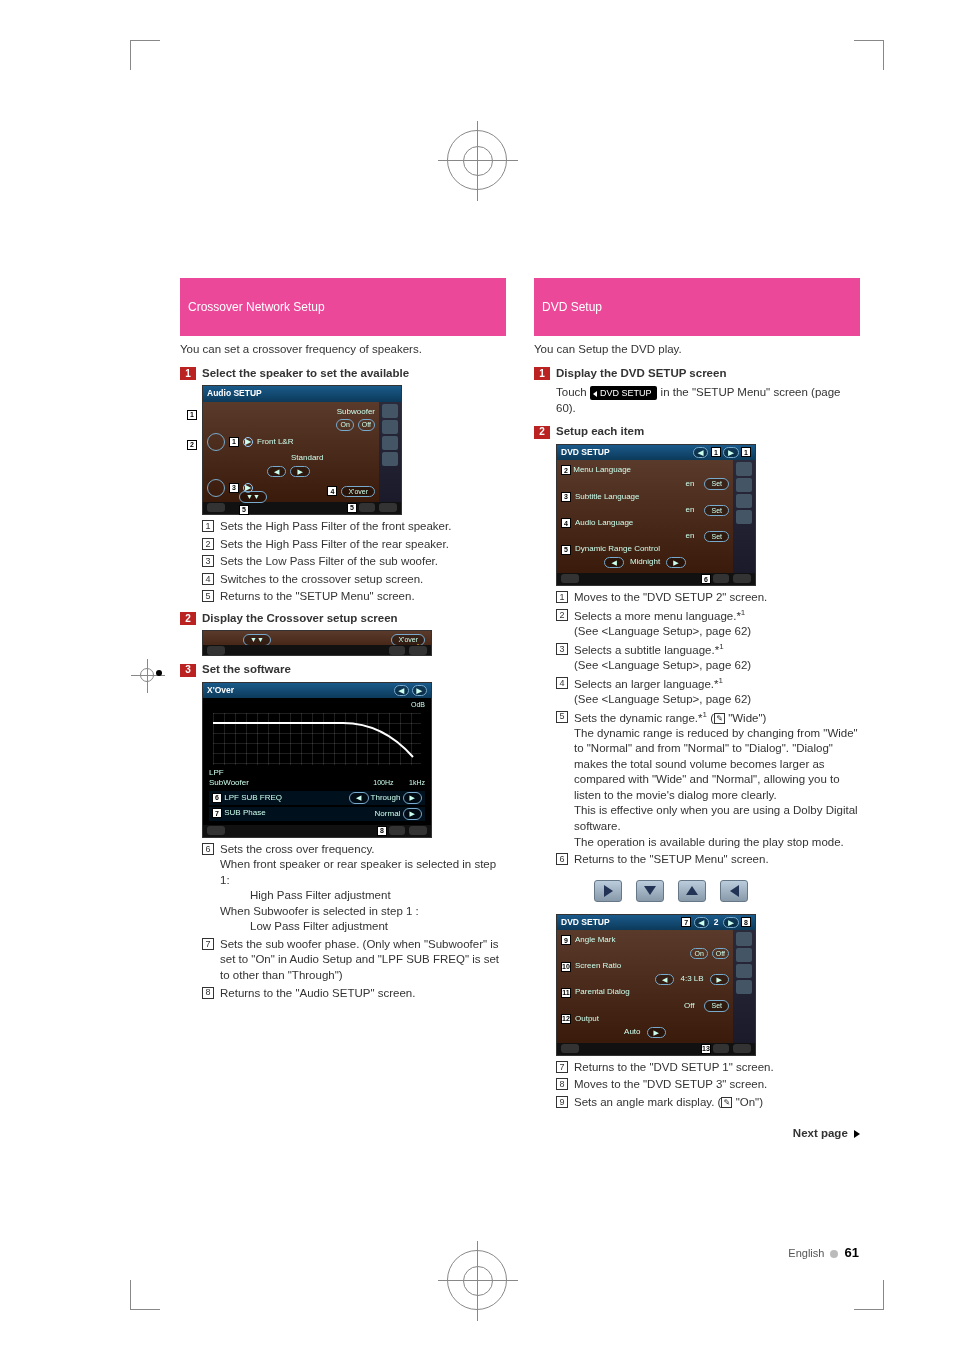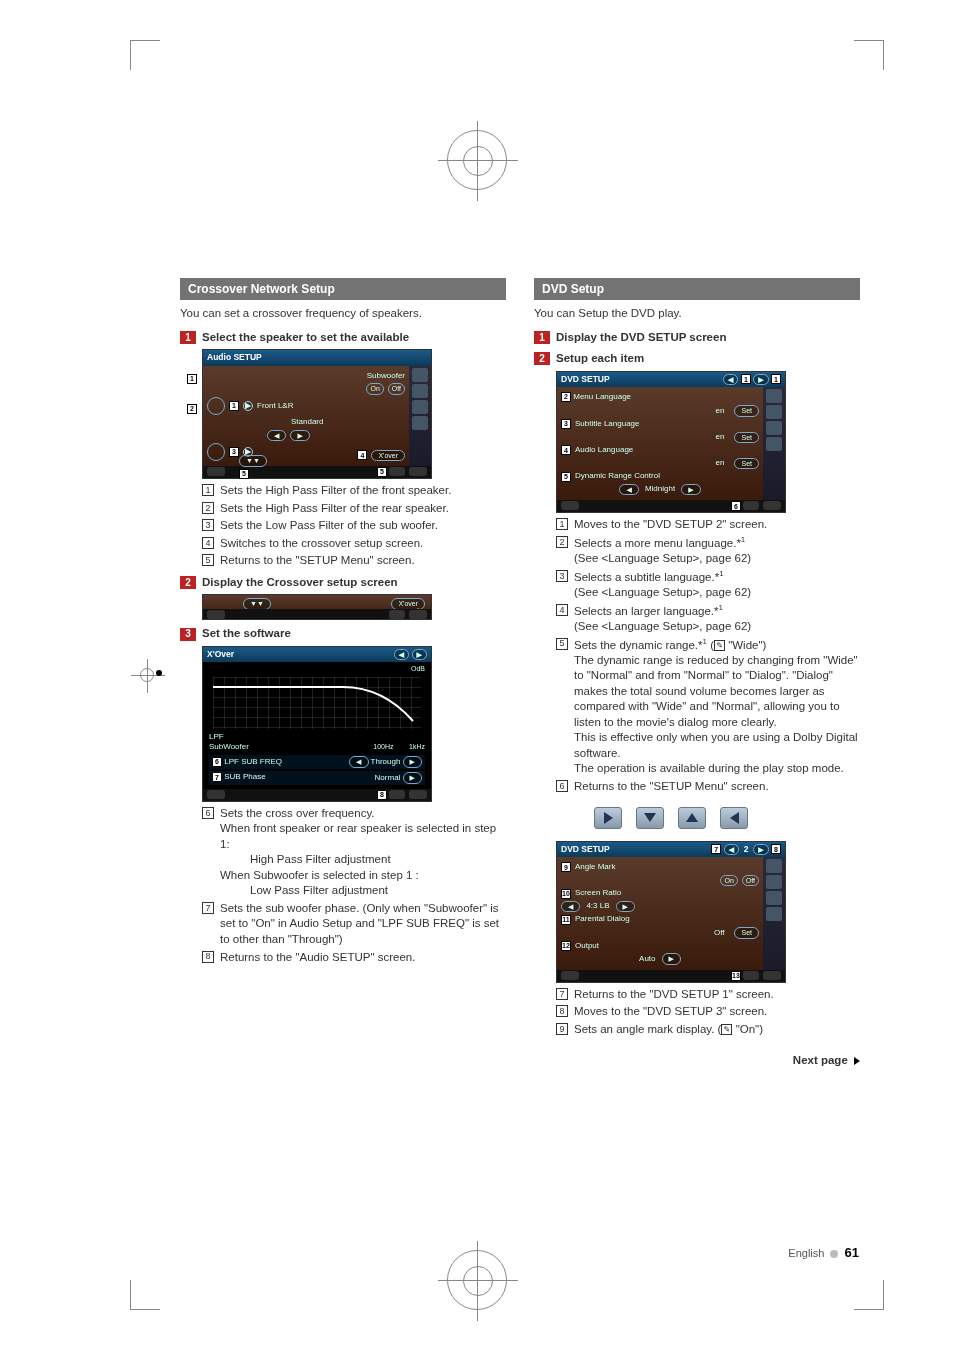--- a/index.html
+++ b/index.html
@@ -17,28 +17,28 @@
   .regmark-top { top: 130px; }
   .regmark-bot { bottom: 40px; }
   .regmark-left { position:absolute; left:140px; top:50%; transform:translateY(-50%); width:14px; height:14px; border:1px solid #888; border-radius:50%; }
   .regmark-left::before { content:""; position:absolute; left:50%; top:-10px; width:1px; height:34px; background:#888; }
   .regmark-left::after { content:""; position:absolute; top:50%; left:-10px; height:1px; width:34px; background:#888; }
   .tab-dot { position:absolute; left:156px; top:670px; width:6px; height:6px; background:#000; border-radius:50%; }
 
   .content { position: absolute; top: 278px; left: 180px; width: 680px; display: flex; gap: 28px; }
   .col { width: 326px; font-size: 11.5px; line-height: 1.35; color: #333; }
 
-  .section-bar { background: #737373; color: #fff; font-weight: bold; padding: 3px 8px; font-size: 12px; margin-bottom: 6px; }
+  .section-bar { background: #ec4899; color: #fff; font-weight: normal; padding: 21px 8px; font-size: 12px; margin-bottom: 6px; }
   .intro { margin-bottom: 8px; }
 
   .step-head { display: flex; align-items: center; gap: 6px; margin: 6px 0 4px; }
   .step-num { background: #b22; color: #fff; font-weight: bold; font-size: 10px; width: 16px; height: 13px; display:flex; align-items:center; justify-content:center; }
   .step-title { font-weight: bold; font-size: 11.5px; }
 
-  .screenshot { width: 230px; border: 1px solid #333; background: #222; color: #cfe; font-size: 8px; position: relative; margin: 4px 0 4px 22px; }
+  .screenshot { width: 200px; border: 1px solid #333; background: #222; color: #cfe; font-size: 8px; position: relative; margin: 4px 0 4px 22px; }
   .scr-title { background: linear-gradient(#1a5a8a,#0c3a5a); color: #fff; padding: 2px 4px; font-size: 8.5px; font-weight: bold; display:flex; justify-content:space-between; align-items:center; }
   .scr-body { display:flex; }
   .scr-main { flex:1; padding:3px 4px; background: linear-gradient(#5a3a2a,#3a1a0a); min-height: 60px; position:relative; }
   .scr-side { width: 22px; background: linear-gradient(#2a2a3a,#1a1a2a); display:flex; flex-direction:column; align-items:center; gap:2px; padding:2px 0; }
   .side-ico { width:16px; height:14px; background:#445566; border-radius:2px; }
   .scr-foot { background:#111; height:12px; position:relative; }
   .foot-btn { position:absolute; top:1px; background:#333; border-radius:3px; height:9px; }
   .pill { display:inline-block; border:1px solid #7ac; border-radius:7px; padding:0 6px; font-size:7px; color:#cfe; background:rgba(0,0,0,.3); }
   .seg { display:inline-block; border:1px solid #7ac; border-radius:7px; padding:0 3px; font-size:7px; color:#cfe; }
   .callout { position:absolute; background:#fff; color:#000; border:1px solid #000; font-size:7px; font-weight:bold; width:10px; height:10px; display:flex; align-items:center; justify-content:center; }
@@ -267,20 +267,23 @@
     </div>
 
     <div class="col">
       <div class="section-bar">DVD Setup</div>
       <div class="intro">You can Setup the DVD play.</div>
 
       <div class="step-head">
         <div class="step-num">1</div>
         <div class="step-title">Display the DVD SETUP screen</div>
       </div>
+      <div style="margin:2px 0 8px 22px">
+        <span>Touch </span><span class="touch-btn">DVD SETUP</span><span> in the "SETUP Menu" screen (page 60).</span>
+      </div>
 
       <div class="step-head">
         <div class="step-num">2</div>
         <div class="step-title">Setup each item</div>
       </div>
 
       <div class="screenshot">
         <div class="scr-title">
           <span>DVD SETUP</span>
           <span><span class="pill" style="padding:0 4px">◀</span> <span class="callout" style="position:static;display:inline-flex">1</span> <span class="pill" style="padding:0 4px">▶</span> <span class="callout" style="position:static;display:inline-flex">1</span></span>
@@ -391,21 +394,21 @@
                 <span>Angle Mark</span>
               </div>
             <div class="row" style="justify-content:flex-end">
                 <span class="seg"><span>On</span></span>
                 <span class="seg"><span>Off</span></span>
               </div>
             <div class="row">
                 <span class="callout" style="position:static;display:inline-flex">10</span> 
                 <span>Screen Ratio</span>
               </div>
-            <div class="row" style="justify-content:flex-start;gap:6px">
+            <div class="row" style="justify-content:flex-end;gap:6px">
                 <span class="pill">◀</span>
                 <span>4:3 LB</span>
                 <span class="pill">▶</span>
               </div>
             <div class="row">
                 <span class="callout" style="position:static;display:inline-flex">11</span> 
                 <span>Parental Dialog</span>
               </div>
             <div class="row" style="justify-content:flex-end;gap:10px">
                 <span>Off</span>

